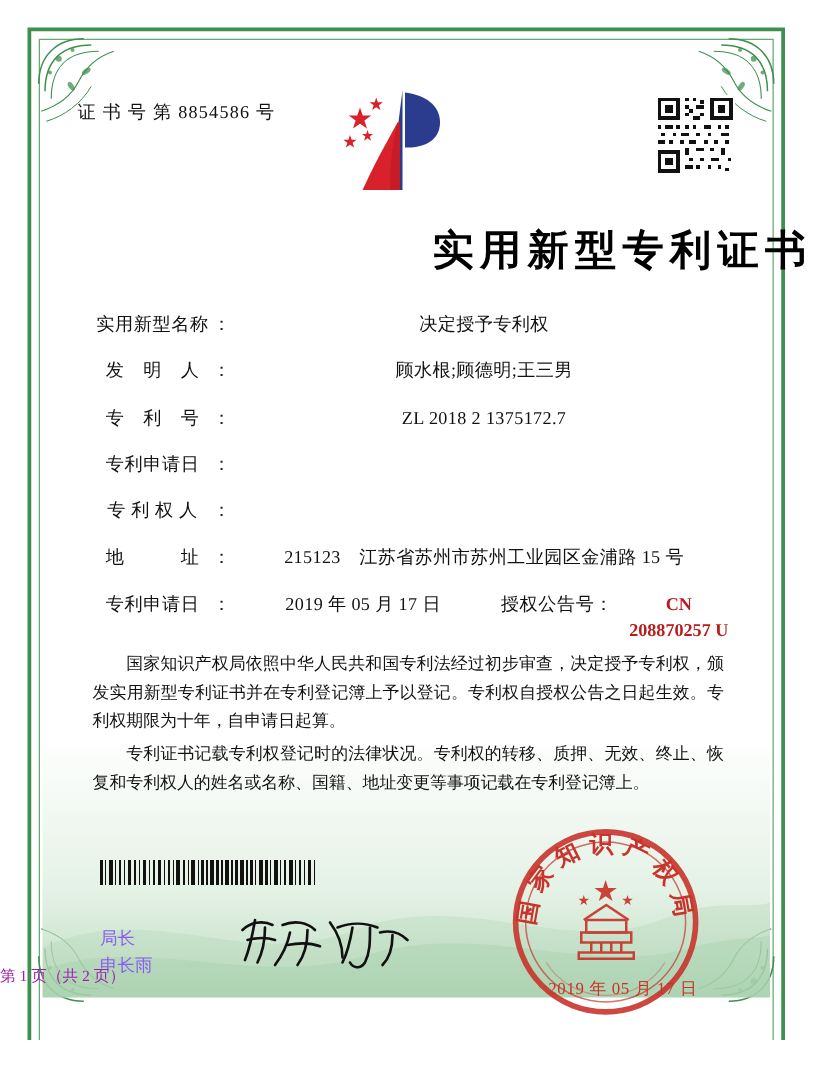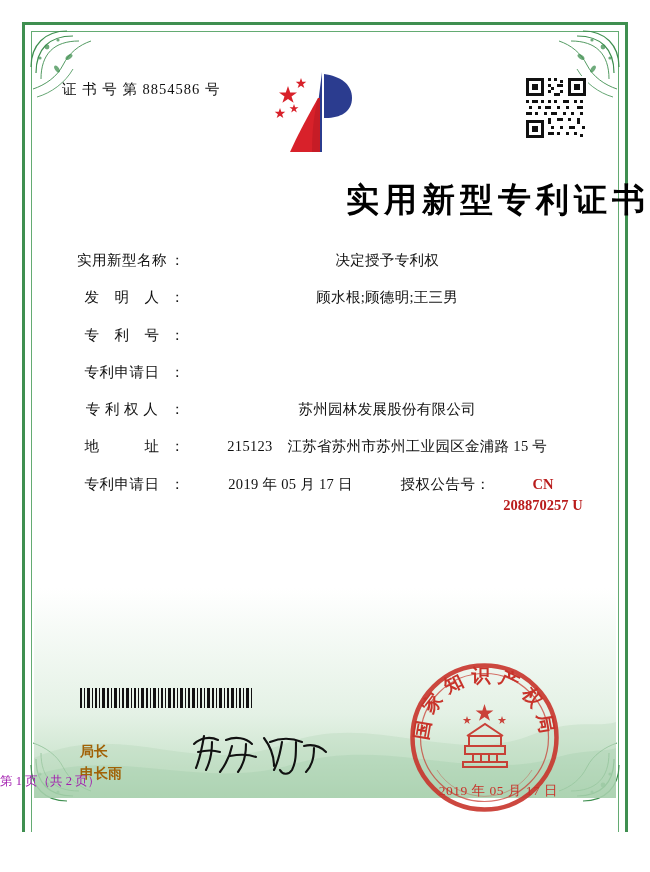--- a/index.html
+++ b/index.html
@@ -187,22 +187,21 @@
     height: 20px;
   }
 
   
   .sig-label {
     position: absolute;
     left: 80px;
     top: 741px;
     font-size: 14px;
     line-height: 1.6;
-    color: #a16207;
-    font-weight: bold;
+    color: #8b5cf6;
   }
   .sig-script {
     position: absolute;
     left: 186px;
     top: 728px;
     width: 150px;
     height: 50px;
   }
 
   
@@ -404,50 +403,54 @@
 
     <div class="field-row">
       <div class="field-label">发　明　人</div>
       <div class="field-colon">：</div>
       <div class="field-value">顾水根;顾德明;王三男</div>
     </div>
 
     <div class="field-row">
       <div class="field-label">专　利　号</div>
       <div class="field-colon">：</div>
+      <div class="field-value">ZL 2018 2 1375172.7</div>
     </div>
 
     <div class="field-row">
       <div class="field-label">专利申请日</div>
       <div class="field-colon">：</div>
     </div>
 
     <div class="field-row">
       <div class="field-label">专 利 权 人</div>
       <div class="field-colon">：</div>
-      <div class="field-value">苏州园林发展股份有限公司</div>
     </div>
 
     <div class="field-row">
       <div class="field-label">地　　　址</div>
       <div class="field-colon">：</div>
       <div class="field-value">215123　江苏省苏州市苏州工业园区金浦路 15 号</div>
     </div>
 
     <div class="field-row dual">
       <div class="field-label">专利申请日</div>
       <div class="field-colon">：</div>
       <div class="field-value">2019 年 05 月 17 日</div>
       <div class="sub-label">授权公告号</div>
       <div class="field-colon">：</div>
       <div class="sub-value">CN 208870257 U</div>
     </div>
 
   </div>
 
+  <div class="body-text">
+    <p>国家知识产权局依照中华人民共和国专利法经过初步审查，决定授予专利权，颁发实用新型专利证书并在专利登记簿上予以登记。专利权自授权公告之日起生效。专利权期限为十年，自申请日起算。</p>
+    <p>专利证书记载专利权登记时的法律状况。专利权的转移、质押、无效、终止、恢复和专利权人的姓名或名称、国籍、地址变更等事项记载在专利登记簿上。</p>
+  </div>
 
   <div class="barcode">
     <svg viewBox="0 0 172 20" width="172" height="20" shape-rendering="crispEdges">
       <rect width="172" height="20" fill="#ffffff" opacity="0"></rect>
       <g fill="#111">
         <rect x="0" y="0" width="2" height="20"></rect>
           <rect x="4" y="0" width="1" height="20"></rect>
         <rect x="7" y="0" width="3" height="20"></rect>
           <rect x="12" y="0" width="1" height="20"></rect>
         <rect x="15" y="0" width="2" height="20"></rect>

